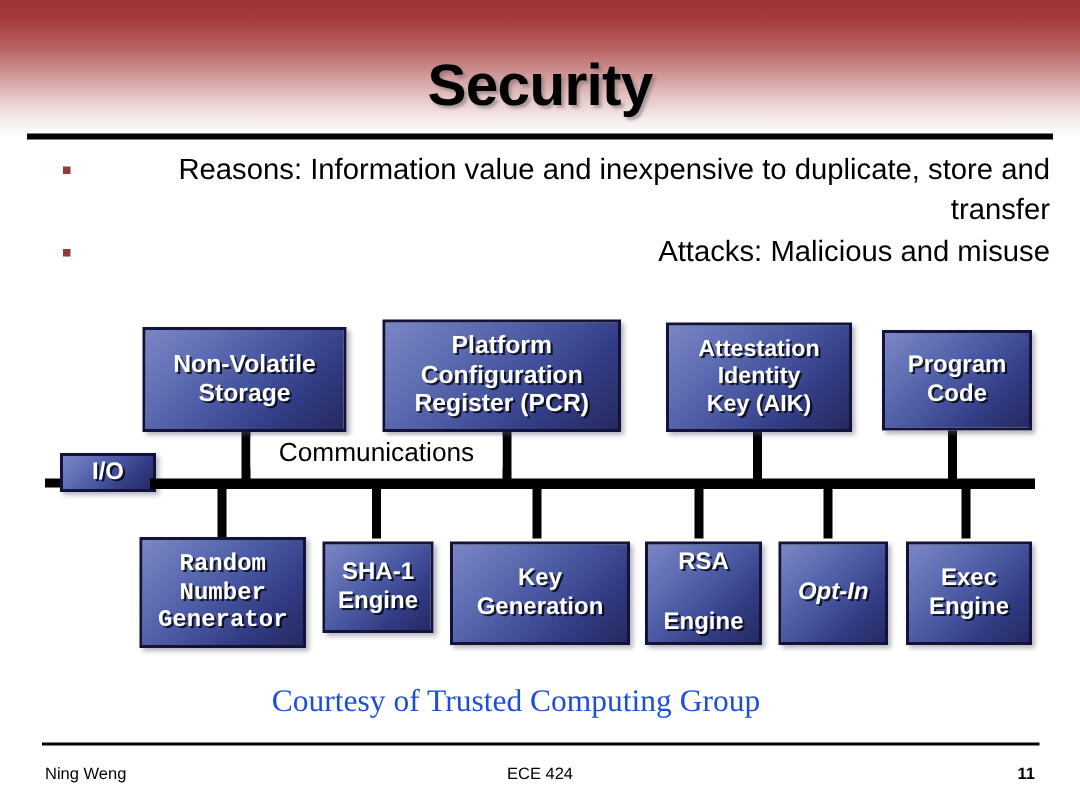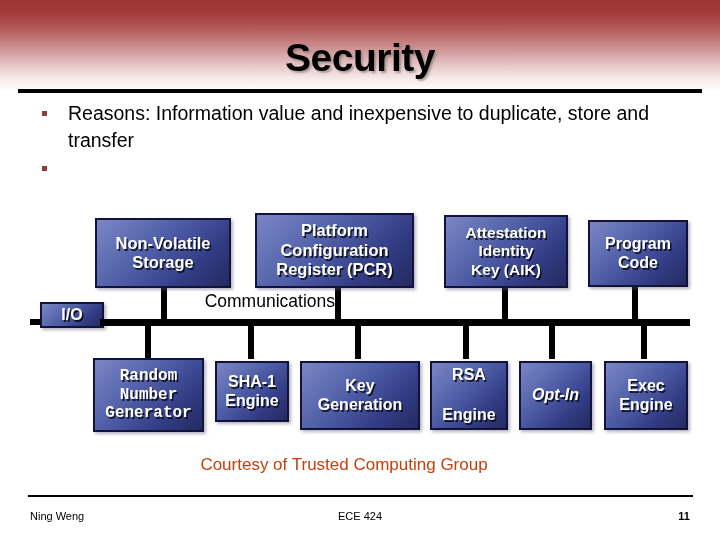--- a/index.html
+++ b/index.html
@@ -63,20 +63,21 @@
     top: 100px;
     width: 670px;
   }
   .bullet-row {
     position: relative;
     padding-left: 38px;
     font-size: 19.5px;
     line-height: 27px;
     color: #000000;
     margin-bottom: 1px;
+    text-align: right;
   }
   .bullet-marker {
     position: absolute;
     left: 12px;
     top: 11px;
     width: 5px;
     height: 5px;
     background: #913b3b;
   }
 
@@ -121,34 +122,35 @@
   }
   #bus-line {
     position: absolute;
     background: #000000;
   }
   #comms-label {
     position: absolute;
     font-size: 17.5px;
     color: #000000;
     background: #ffffff;
-    text-align: right;
+    text-align: center;
     white-space: nowrap;
   }
 
   
   #courtesy {
     position: absolute;
     left: 34px;
     top: 455px;
     width: 620px;
     text-align: center;
-    font-size: 17px;
-    color: #c2410c;
-    white-space: nowrap;
+    font-size: 21px;
+    color: #1d4ed8;
+    white-space: nowrap;
+    font-family: Liberation Serif, serif;
   }
   #footer-rule {
     position: absolute;
     left: 28px;
     top: 495px;
     width: 665px;
     height: 2px;
     background: #000000;
   }
   .footer-text {
@@ -172,20 +174,21 @@
   <div id="slide-title">Security</div>
   <div id="title-rule"></div>
 
   <div id="bullets">
     <div class="bullet-row">
       <span class="bullet-marker"></span>
       <span>Reasons: Information value and inexpensive to duplicate, store and transfer</span>
     </div>
     <div class="bullet-row">
       <span class="bullet-marker"></span>
+      <span>Attacks: Malicious and misuse</span>
     </div>
   </div>
 
   <div id="diagram">
 
     <div class="wire" style="left:161px; top:287px; width:6px; height:37px;"></div>
     <div class="wire" style="left:335px; top:288px; width:6px; height:36px;"></div>
     <div class="wire" style="left:502px; top:288px; width:6px; height:36px;"></div>
     <div class="wire" style="left:632px; top:287px; width:6px; height:37px;"></div>
 

